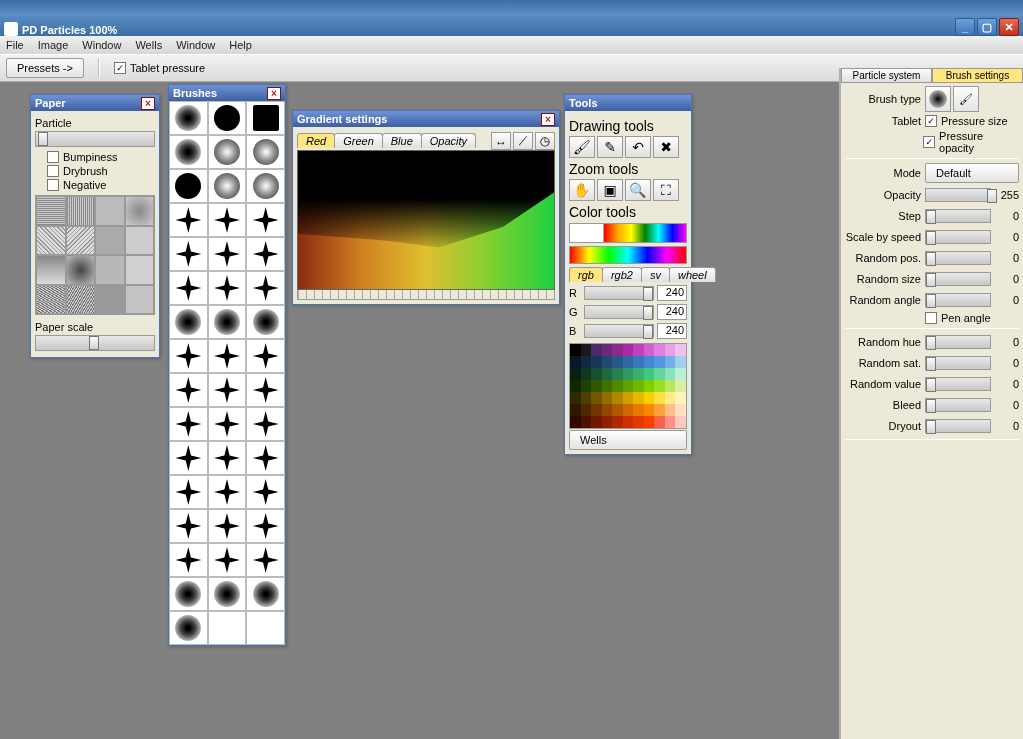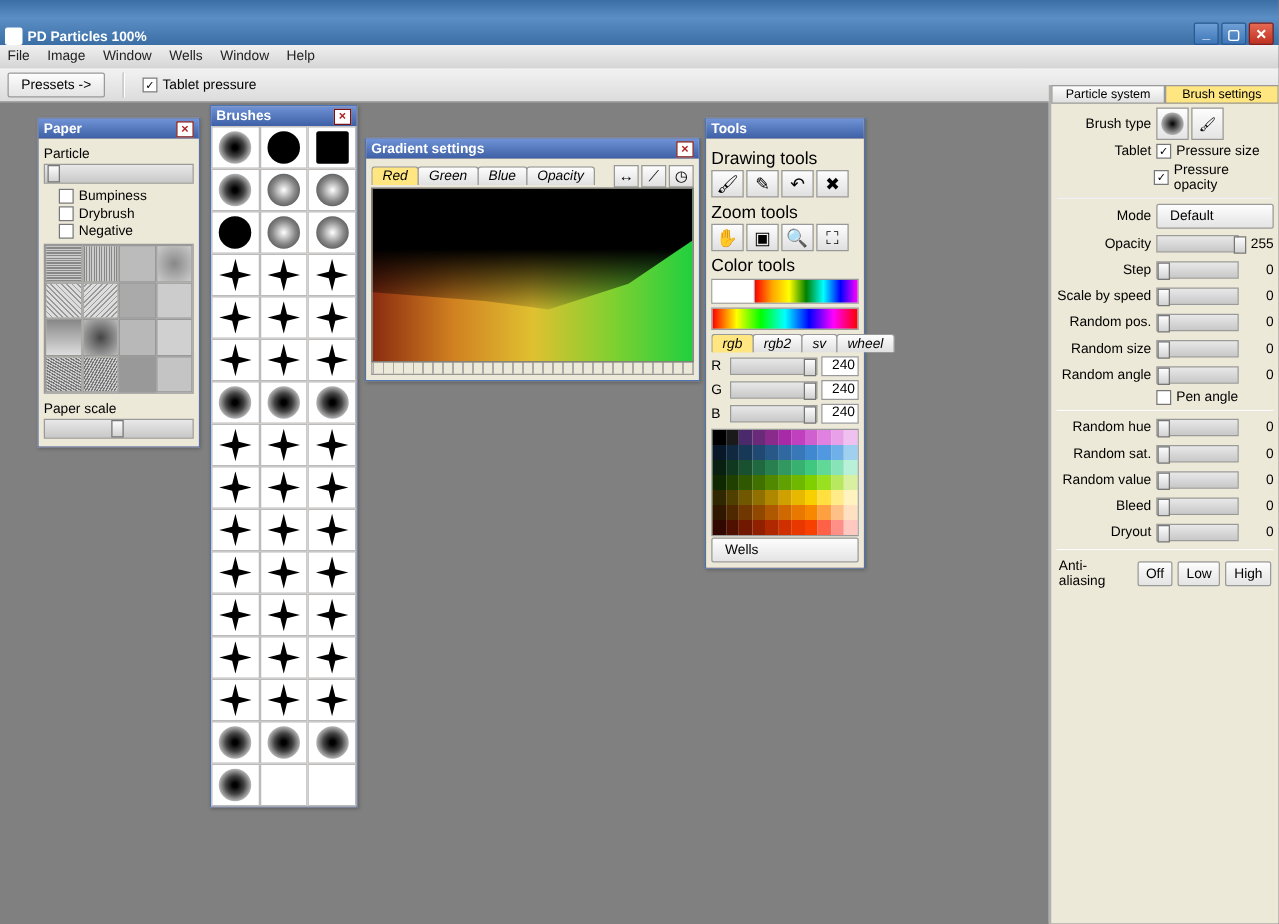--- a/index.html
+++ b/index.html
@@ -590,19 +590,13 @@
       <span class="val">0</span>
     </div>
   <div class="proprow">
       <span class="plabel">Dryout</span>
       <div class="slider">
         <div class="thumb" style="left:0"></div>
       </div>
       <span class="val">0</span>
     </div>
   <div class="divider"></div>
-  <div class="aa-row">
-    <span>Anti-aliasing</span>
-    <button class="btn aa-btn">Off</button>
-    <button class="btn aa-btn">Low</button>
-    <button class="btn aa-btn">High</button>
-  </div>
 </div>
 
 </body></html>

